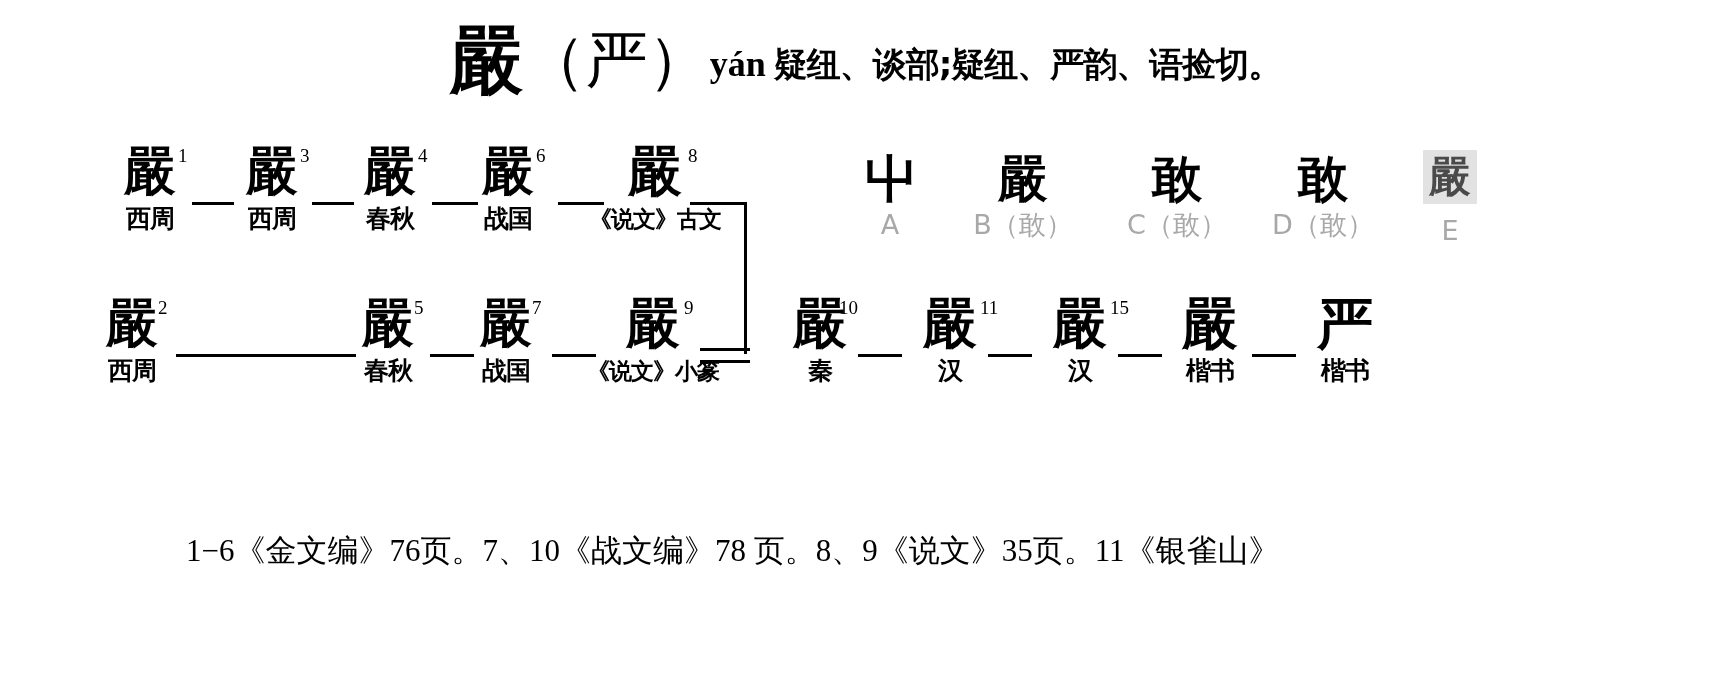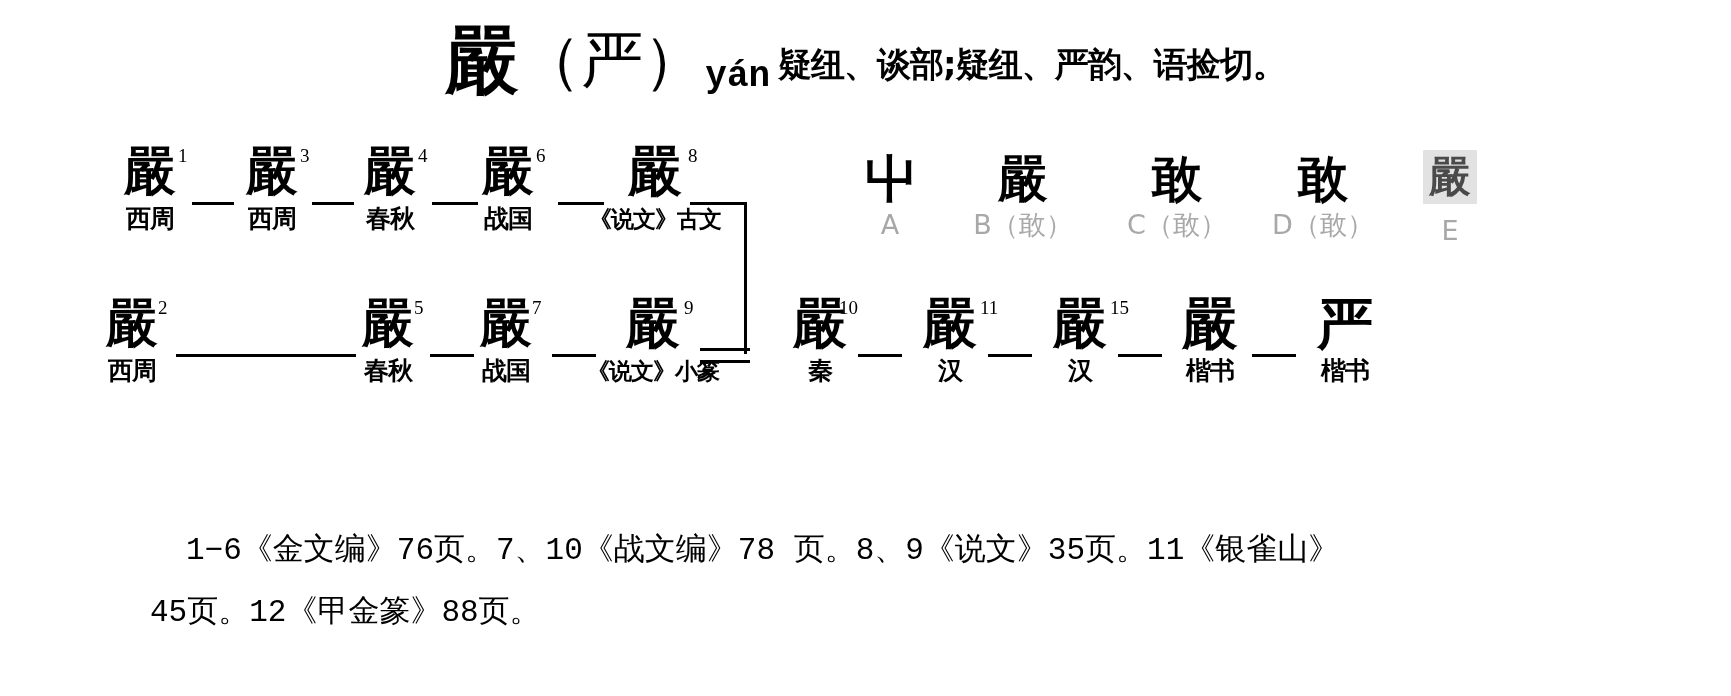--- a/index.html
+++ b/index.html
@@ -33,27 +33,27 @@
     vertical-align: middle;
     line-height: 1;
   }
   .title-paren {
     font-family: "DejaVu Serif", "Liberation Serif", serif;
     font-size: 62px;
     font-weight: 500;
     vertical-align: middle;
   }
   .title-pinyin {
-    font-family: Liberation Mono, monospace;
+    font-family: Liberation Serif, serif;
     font-size: 36px;
     font-weight: 600;
     vertical-align: baseline;
     margin-right: 8px;
     position: relative;
-    top: 22px;
+    top: 12px;
   }
   .title-gloss {
     font-family: "DejaVu Sans", "Liberation Sans", sans-serif;
     font-size: 34px;
     font-weight: 700;
     vertical-align: baseline;
     position: relative;
     top: 12px;
     letter-spacing: -1px;
   }
@@ -164,21 +164,21 @@
     line-height: 50px;
     color: #4a4a4a;
   }
 
   
   .footnote {
     position: absolute;
     left: 150px;
     top: 520px;
     width: 1430px;
-    font-family: Liberation Mono, monospace;
+    font-family: Liberation Serif, serif;
     font-size: 31px;
     font-weight: 500;
     line-height: 62px;
     letter-spacing: 0px;
     white-space: normal;
   }
   .footnote .l1 { display: block; text-indent: 36px; }
   .footnote .l2 { display: block; }
 </style>
 </head>
@@ -322,14 +322,13 @@
   <div class="abc-cell" style="left:560px; top:2px; width:100px;">
     <span class="e-box">
       <span class="abc-glyph">嚴</span>
     </span>
     <span class="abc-label" style="display:block;margin-top:12px;">E</span>
   </div>
 </div>
 
 <div class="footnote">
   <span class="l1">1−6《金文编》76页。7、10《战文编》78 页。8、9《说文》35页。11《银雀山》</span>
-  <span class="l2">45页。12《甲金篆》88页。</span>
 </div>
 
 </body></html>

